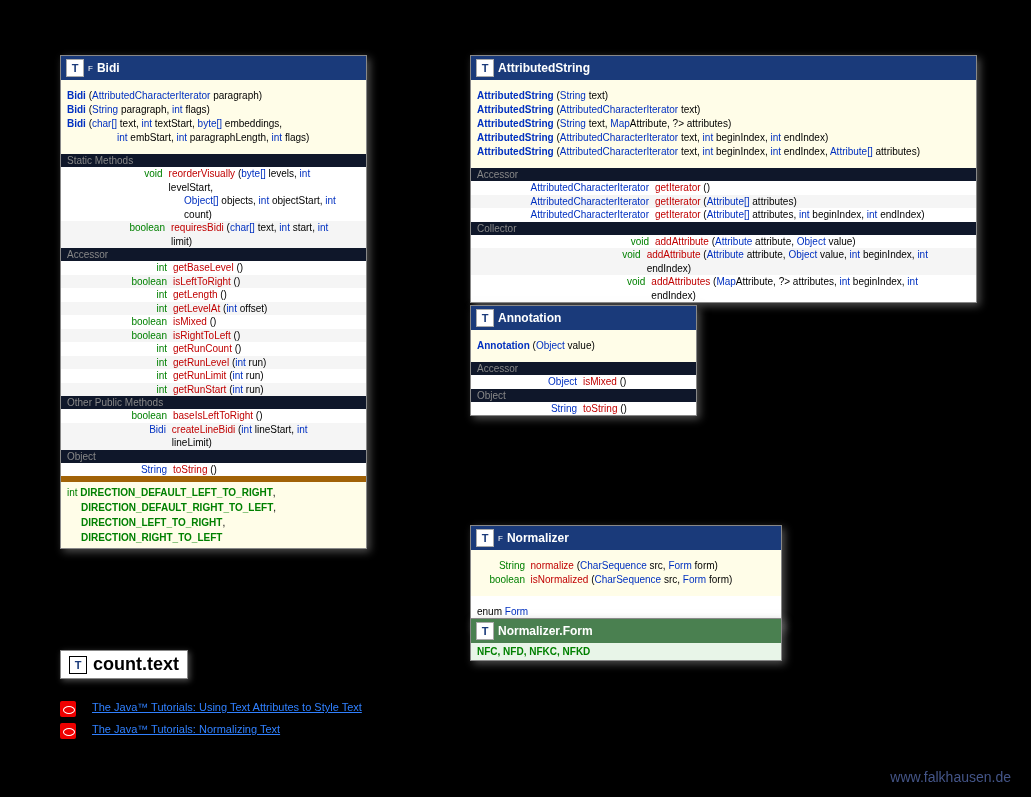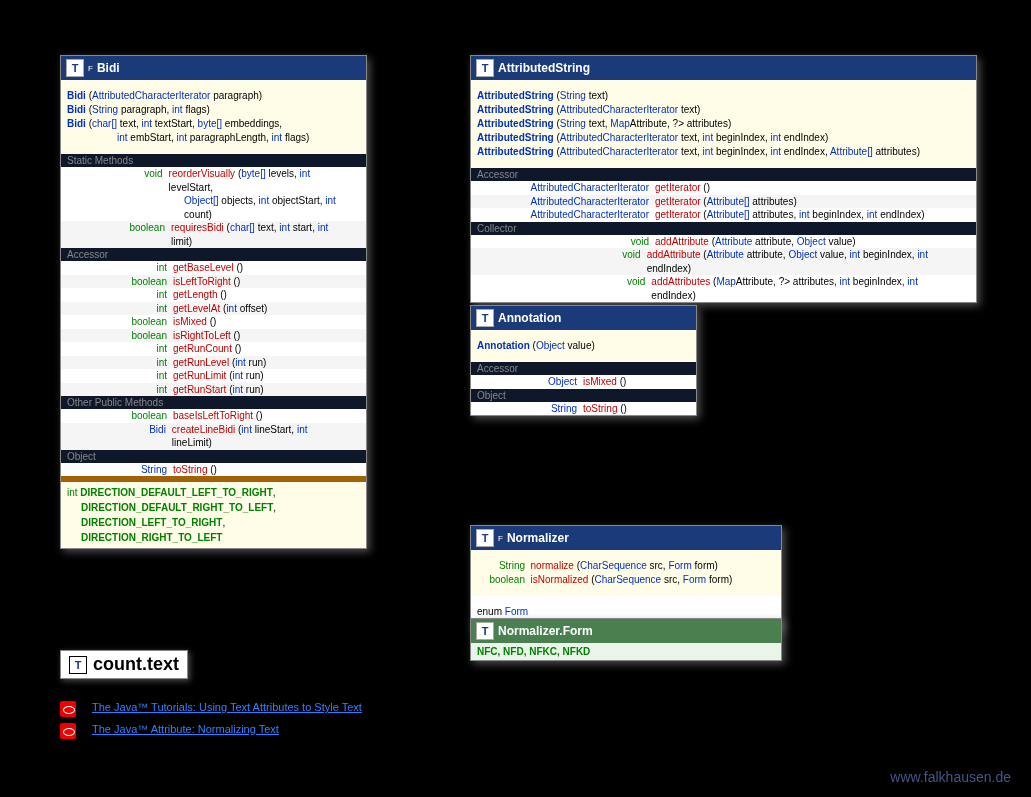--- a/index.html
+++ b/index.html
@@ -220,17 +220,17 @@
     </div>
 </div>
 
 <div class="links">
  <div class="lnk">
       <span class="ora"></span>
       <a href="#">The Java™ Tutorials: Using Text Attributes to Style Text</a>
     </div>
  <div class="lnk">
       <span class="ora"></span>
-      <a href="#">The Java™ Attribute: Normalizing Text</a>
+      <a href="#">The Java™ Tutorials: Normalizing Text</a>
     </div>
 </div>
 
 <div class="foot">www.falkhausen.de</div>
 
 </body></html>

